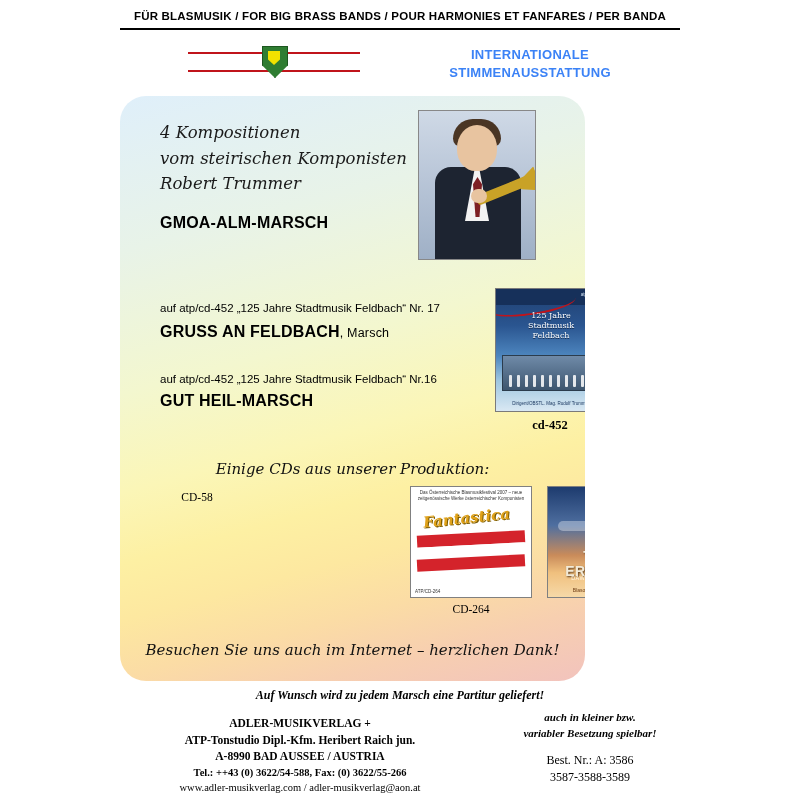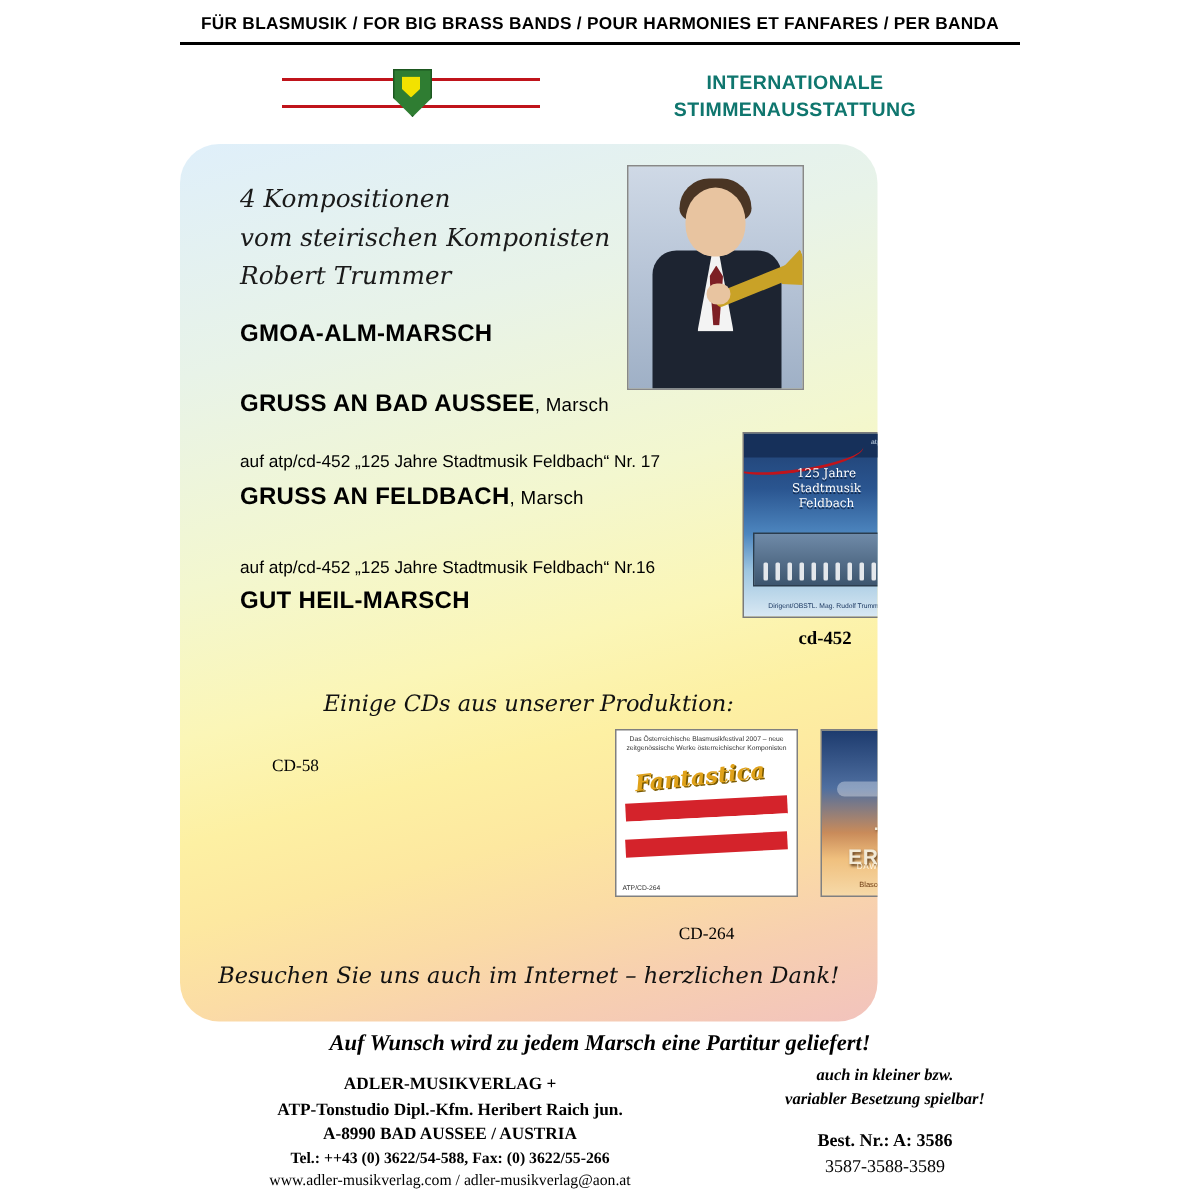--- a/index.html
+++ b/index.html
@@ -59,21 +59,21 @@
 
   
   .header-right{
     position:absolute;
     left:380px; top:46px; width:300px;
     text-align:center;
     font-family:"Liberation Sans", sans-serif;
     font-weight:bold;
     font-size:13px;
     line-height:1.35;
-    color:#0f766e;
+    color:#3b82f6;
     letter-spacing:.3px;
   }
 
   
   .card{
     position:absolute;
     left:120px; top:96px;
     width:465px; height:585px;
     border-radius:26px;
     background:linear-gradient(165deg,#dfeffa 0%,#e8f3e8 22%,#f3f7cf 42%,#fbf6b7 56%,#fdf0a3 66%,#fde8a0 74%,#fbdca5 82%,#f7cfb0 90%,#f2c3bd 100%);
@@ -204,21 +204,21 @@
   .cd-row{
     position:absolute;left:16px;top:390px;width:528px;height:140px;
   }
   .cd-item{
     position:absolute;top:0;width:122px;
   }
   .cd-item .cover{
     width:120px;height:110px;border:1px solid #808080;overflow:hidden;position:relative;
   }
   .cd-item .cap{
-    margin-top:19px;text-align:center;font-family:"Liberation Serif",serif;font-size:11.5px;color:#000;
+    margin-top:5px;text-align:center;font-family:"Liberation Serif",serif;font-size:11.5px;color:#000;
   }
   .cd-a{left:0;}
   .cd-b{left:137px;}
   .cd-c{left:274px;}
   .cd-d{left:411px;}
 
   
   .c58{background:linear-gradient(180deg,#6b1b14 0%,#8d2a18 45%,#45210f 100%);}
   .c58 .t{position:absolute;left:0;top:6px;width:100%;text-align:center;font-family:"DejaVu Serif",serif;font-size:8px;color:#f6d98a;line-height:1.2;font-weight:bold;}
   .c58 .pic{position:absolute;left:10px;top:32px;width:100px;height:46px;background:linear-gradient(180deg,#b98c52 0%,#6b4a22 100%);border:1px solid #3a2610;}
@@ -250,40 +250,40 @@
   .c328 .b{position:absolute;left:0;bottom:4px;width:100%;text-align:center;font-size:5px;color:#6b3a12;font-family:"Liberation Sans",sans-serif;}
 
   .internet-line{
     position:absolute;left:0;top:545px;width:100%;text-align:center;
     font-family:"DejaVu Serif",serif;font-style:italic;font-size:15px;color:#111;
   }
 
   
   .partitur{
     position:absolute;left:120px;top:688px;width:560px;text-align:center;
-    font-family:"Liberation Serif",serif;font-style:italic;font-weight:bold;font-size:15px;color:#000;
+    font-family:"Liberation Serif",serif;font-style:italic;font-weight:bold;font-size:12px;color:#000;
   }
 
   .footer-left{
     position:absolute;left:120px;top:715px;width:360px;
     text-align:center;
     font-family:Liberation Serif, serif;
     font-weight:bold;font-size:11.5px;line-height:1.45;color:#000;
   }
   .footer-left .small{font-size:10.5px;}
   .footer-left .url{font-weight:normal;font-size:10.5px;}
 
   .footer-right{
     position:absolute;left:490px;top:710px;width:200px;
     text-align:center;
     font-family:"Liberation Serif",serif;
     font-size:11px;line-height:1.45;color:#000;
   }
   .footer-right .it{font-style:italic;font-weight:bold;}
-  .footer-right .best{font-weight:bold;font-size:12px;margin-top:10px;}
+  .footer-right .best{font-weight:normal;font-size:12px;margin-top:10px;}
   .footer-right .nums{font-size:12px;}
 </style>
 </head>
 <body>
 
 <div class="page">
 
   <div class="top-banner">FÜR BLASMUSIK / FOR BIG BRASS BANDS / POUR HARMONIES ET FANFARES / PER BANDA</div>
   <div class="top-rule"></div>
 
@@ -316,23 +316,20 @@
       <div class="p-head"></div>
       <div class="p-trumpet"></div>
       <div class="p-bell"></div>
       <div class="p-hand"></div>
     </div>
 
     <div class="t1 title-strong">
       <span>GMOA-ALM-MARSCH</span>
     </div>
 
-    <div class="t2 title-strong">
-      <span>GRUSS AN BAD AUSSEE</span><span class="sub">, Marsch</span>
-    </div>
 
     <div class="s1 small-line">auf atp/cd-452 „125 Jahre Stadtmusik Feldbach“ Nr. 17</div>
     <div class="t3 title-strong">
       <span>GRUSS AN FELDBACH</span><span class="sub">, Marsch</span>
     </div>
 
     <div class="s2 small-line">auf atp/cd-452 „125 Jahre Stadtmusik Feldbach“ Nr.16</div>
     <div class="t4 title-strong">
       <span>GUT HEIL-MARSCH</span>
     </div>

